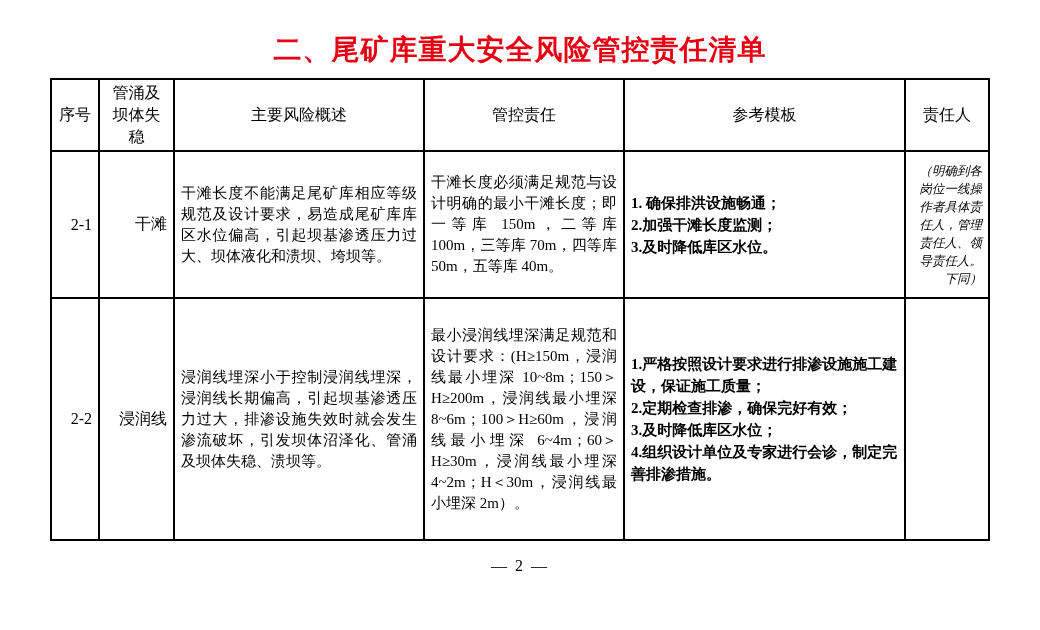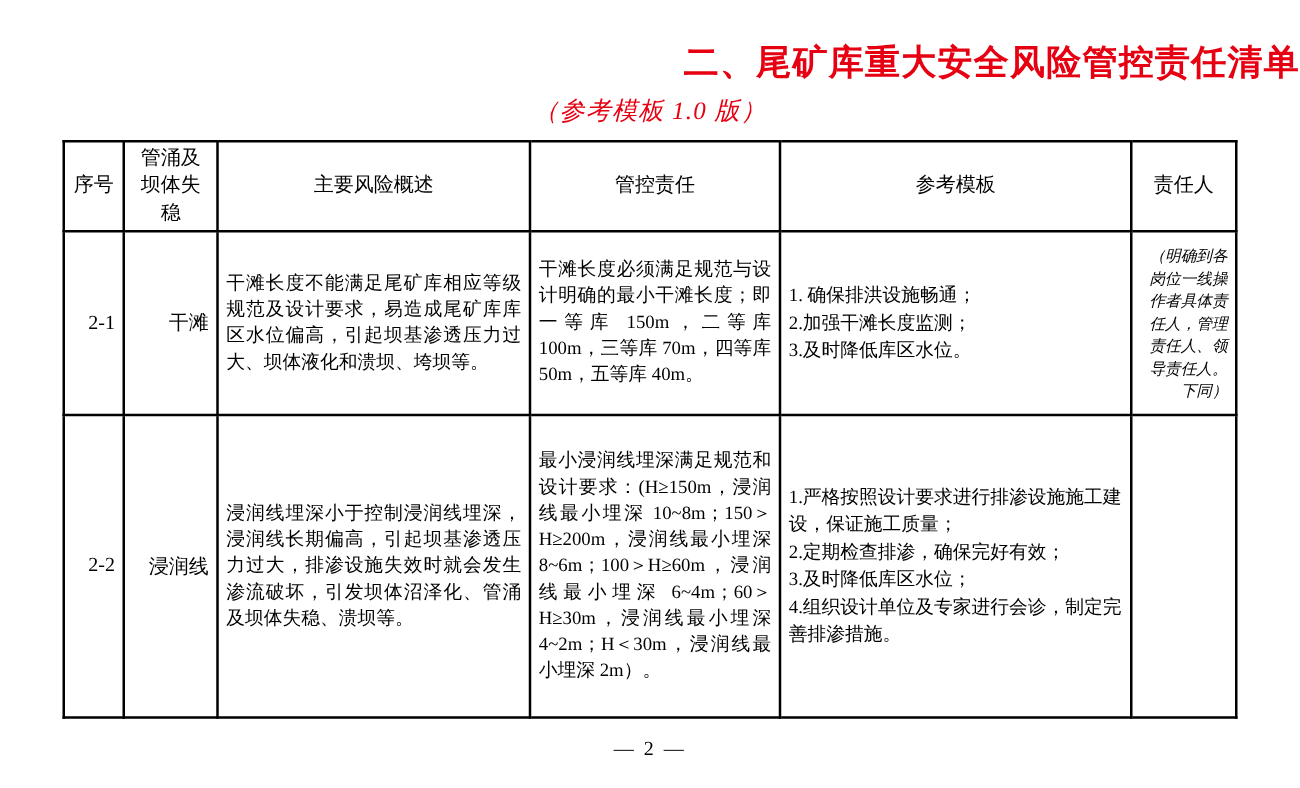--- a/index.html
+++ b/index.html
@@ -15,21 +15,21 @@
     color: #000000;
   }
   .page {
     width: 100%;
     height: 100%;
     box-sizing: border-box;
     padding-top: 32px;
   }
   .title {
     margin: 0;
-    text-align: right;
+    text-align: center;
     font-family: "Liberation Sans", "DejaVu Sans", sans-serif;
     font-weight: bold;
     font-size: 28px;
     line-height: 36px;
     color: #e60012;
     letter-spacing: 1px;
   }
   .subtitle {
     margin-top: 8px;
     text-align: center;
@@ -71,20 +71,21 @@
     font-size: 15px;
     line-height: 21px;
     text-align: justify;
     text-justify: inter-ideograph;
   }
   td.cell-measures {
     font-size: 15px;
     line-height: 22px;
     text-align: left;
     white-space: pre-line;
+    font-weight: bold;
   }
   td.cell-note {
     font-family: "Liberation Serif", "DejaVu Serif", serif;
     font-style: italic;
     font-size: 12.5px;
     line-height: 18px;
     text-align: right;
     vertical-align: middle;
     padding: 2px 4px;
   }
@@ -96,21 +97,20 @@
     color: #000000;
   }
 </style>
 </head>
 <body>
 
 <div class="page">
 
   <h1 class="title">二、尾矿库重大安全风险管控责任清单</h1>
 
-  <div class="subtitle">（参考模板 1.0 版）</div>
 
   <table class="risk-table">
     <colgroup>
       <col style="width:48px">
       <col style="width:75px">
       <col style="width:250px">
       <col style="width:200px">
       <col style="width:281px">
       <col style="width:84px">
     </colgroup>

